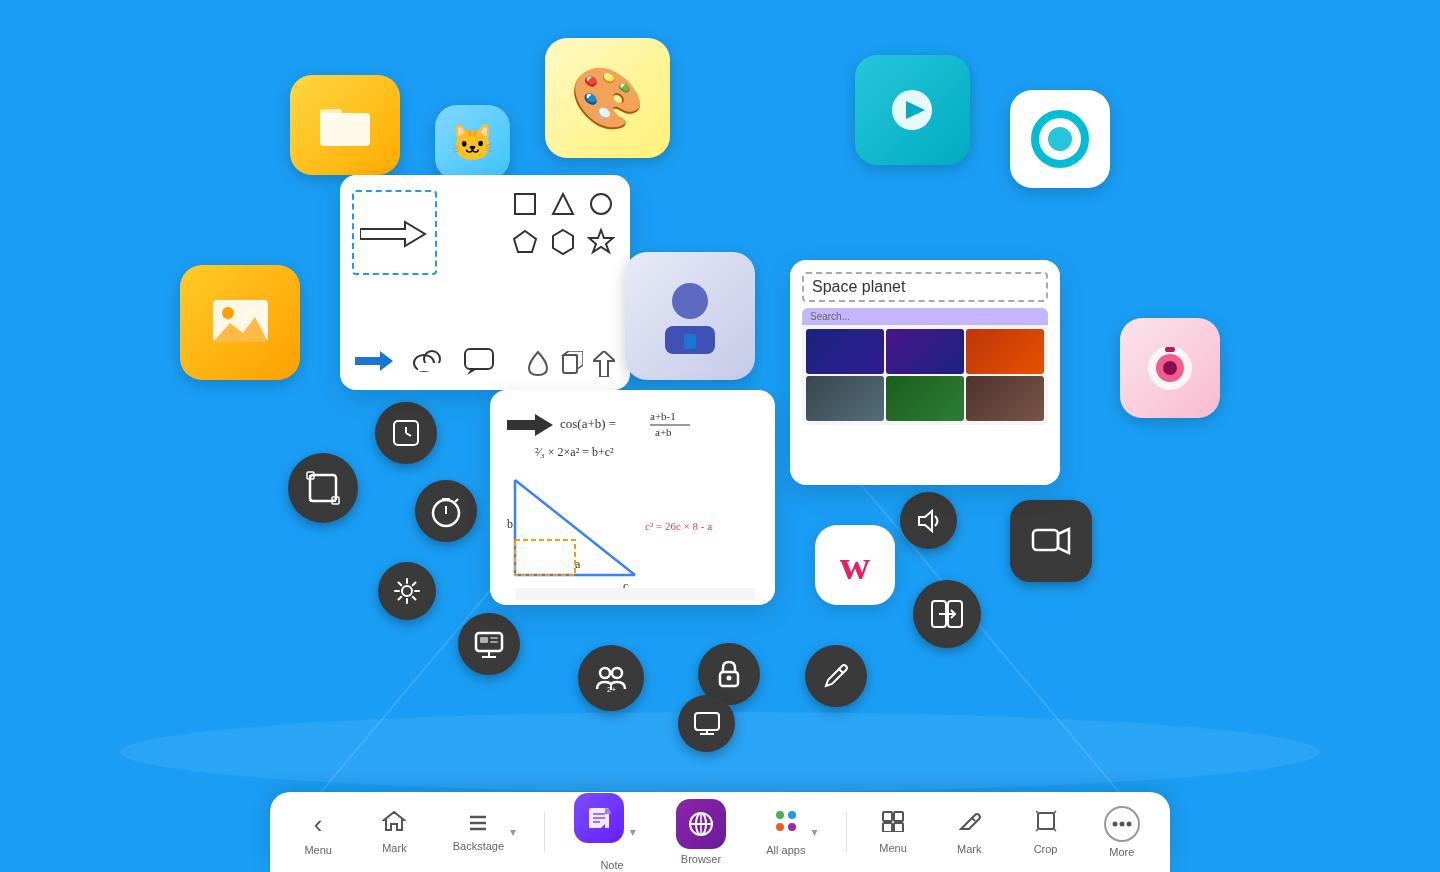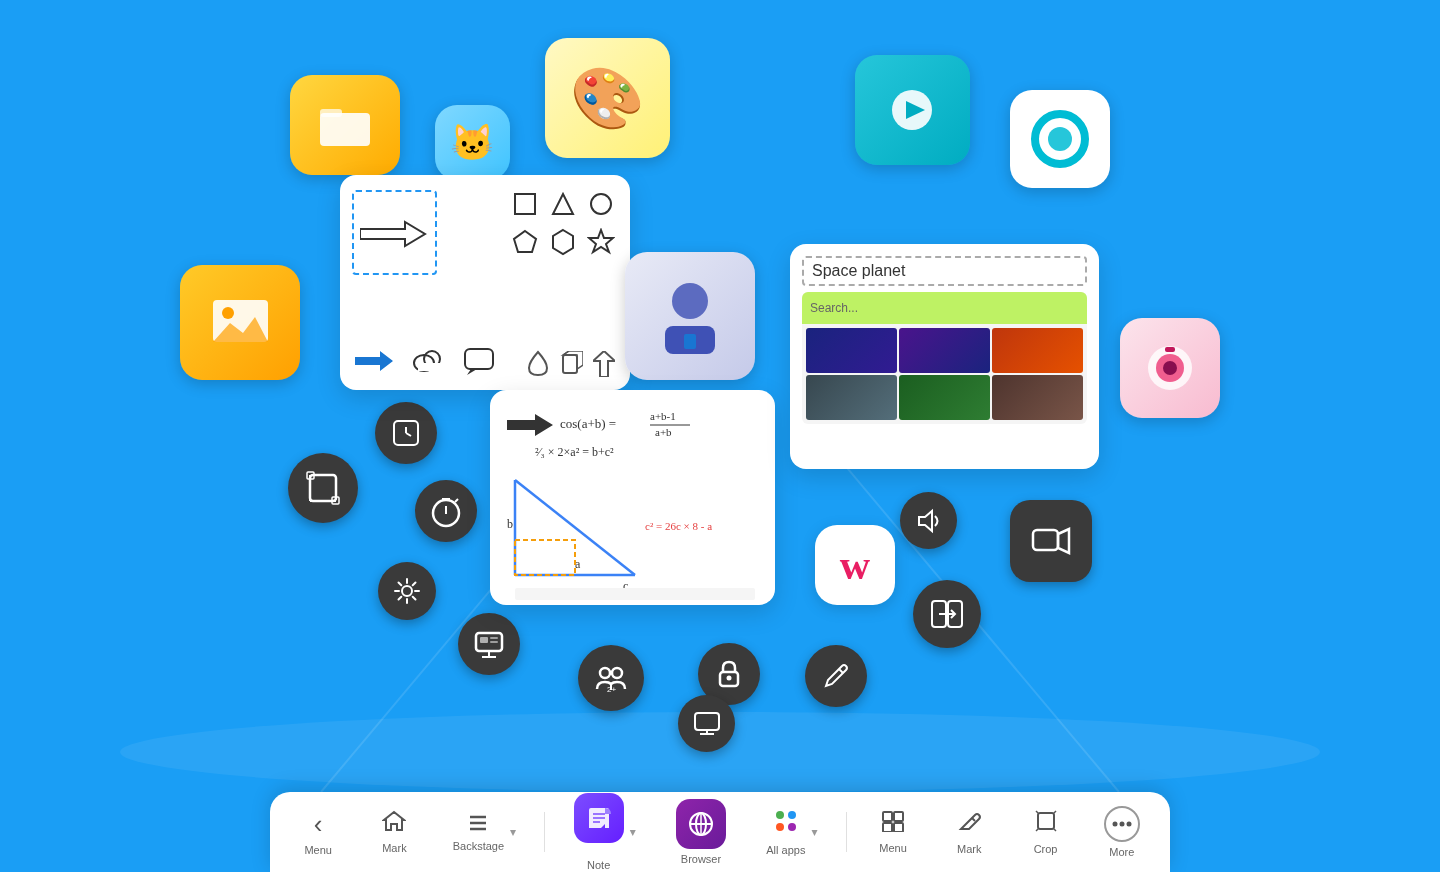--- a/index.html
+++ b/index.html
@@ -467,30 +467,30 @@
     <text x="70" y="168" font-size="12" fill="#333" font-family="serif">a</text>
     <text x="118" y="190" font-size="12" fill="#333" font-family="serif">c</text>
 
     <text x="140" y="130" font-size="11" fill="#e53e3e" font-family="serif">c² = 26c × 8 - a</text>
 
     <rect x="10" y="188" width="240" height="12" rx="2" fill="#f5f5f5"></rect>
   </svg>
 </div>
 
 <div class="card" style="
-  top:244px; left:790px; width:309px; height:225px;
+  top:260px; left:790px; width:270px; height:225px;
 ">
 
   <div style="margin:12px 12px 6px;border:2px dashed #aaa;border-radius:4px;padding:4px 8px;">
     <span style="font-size:16px;font-weight:500;color:#333;">Space planet</span>
   </div>
 
   <div style="margin:0 12px;background:#f5f5f5;border-radius:6px;overflow:hidden;">
 
-    <div style="background:#bef264;padding:9px 8px;font-size:12px;color:#666;border-radius:4px 4px 0 0;">Search...</div>
+    <div style="background:#c4b5fd;padding:3px 8px;font-size:10px;color:#666;border-radius:4px 4px 0 0;">Search...</div>
 
     <div style="display:grid;grid-template-columns:1fr 1fr 1fr;gap:2px;padding:4px;">
 
       <div style="height:45px;background:linear-gradient(135deg,#1a237e,#311b92);border-radius:3px;"></div>
       <div style="height:45px;background:linear-gradient(135deg,#4a148c,#1a237e);border-radius:3px;"></div>
       <div style="height:45px;background:linear-gradient(135deg,#bf360c,#e65100);border-radius:3px;"></div>
       <div style="height:45px;background:linear-gradient(135deg,#37474f,#546e7a);border-radius:3px;"></div>
       <div style="height:45px;background:linear-gradient(135deg,#1b5e20,#2e7d32);border-radius:3px;"></div>
       <div style="height:45px;background:linear-gradient(135deg,#4e342e,#795548);border-radius:3px;"></div>
     </div>
@@ -527,21 +527,21 @@
         </svg>
       </span>
       <span class="taskbar-label">Backstage</span>
     </div>
     <span class="chevron-down">▾</span>
   </div>
 
   <div class="taskbar-divider"></div>
 
   <div class="taskbar-item" style="flex-direction:row;gap:4px;align-items:center;">
-    <div style="display:flex;flex-direction:column;align-items:center;gap:16px;">
+    <div style="display:flex;flex-direction:column;align-items:flex-end;gap:16px;">
       <div class="note-icon-wrap">
         <svg width="28" height="28" viewBox="0 0 28 28">
           <path d="M6,4 L22,4 Q24,4 24,6 L24,24 L20,24 L20,20 L16,24 L4,24 L4,6 Q4,4 6,4 Z" fill="white" opacity="0.9"></path>
           <line x1="8" y1="10" x2="20" y2="10" stroke="#7c4dff" stroke-width="1.5"></line>
           <line x1="8" y1="14" x2="20" y2="14" stroke="#7c4dff" stroke-width="1.5"></line>
           <line x1="8" y1="18" x2="15" y2="18" stroke="#7c4dff" stroke-width="1.5"></line>
           <path d="M20,4 Q26,4 26,10 L20,10 Z" fill="#9e80ff"></path>
         </svg>
       </div>
       <span class="taskbar-label">Note</span>

